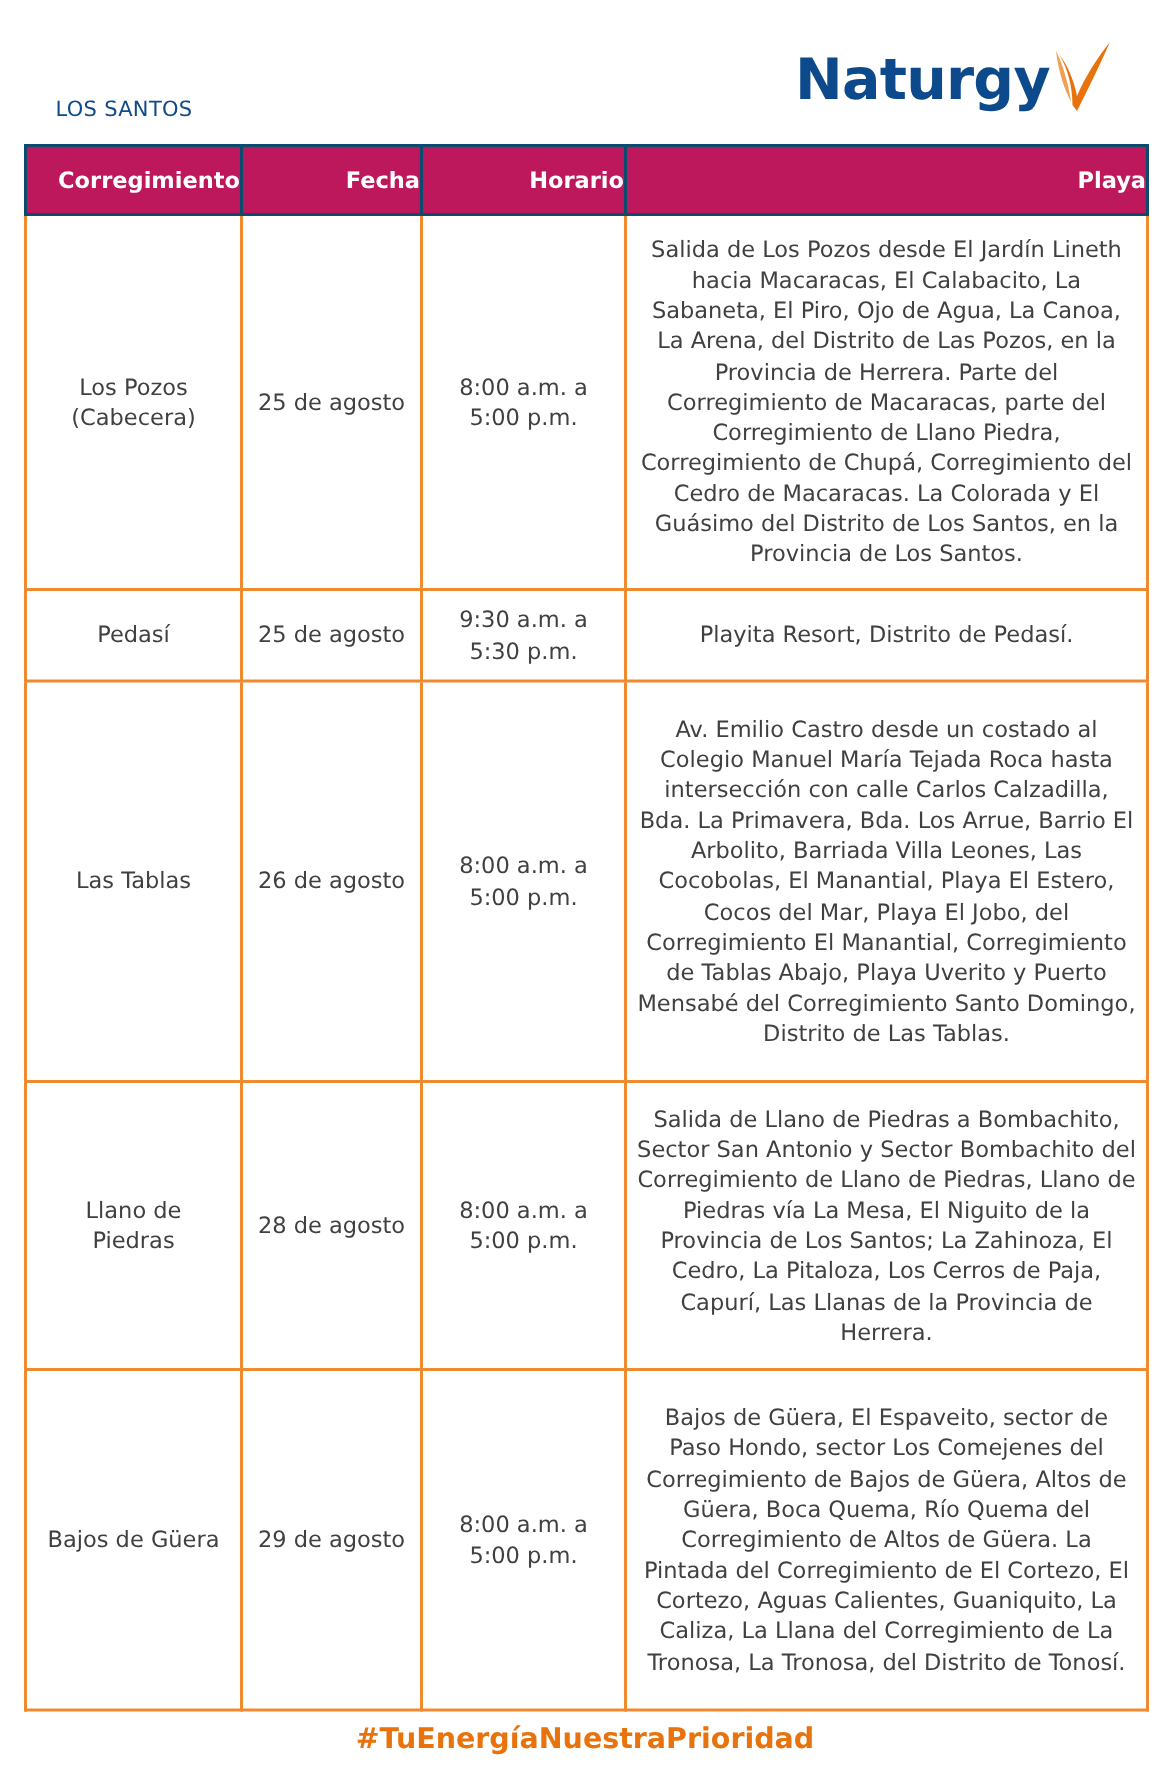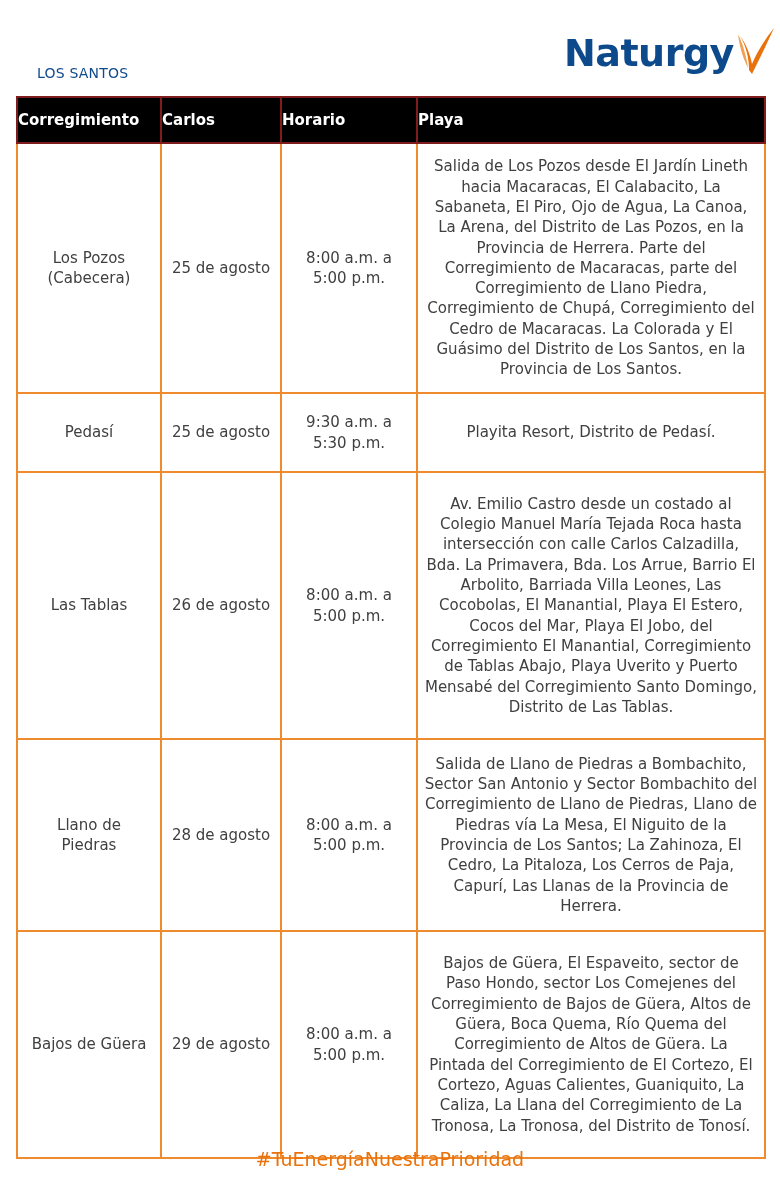--- a/index.html
+++ b/index.html
@@ -1,31 +1,31 @@
 <!DOCTYPE html>
 <html><head>
 <meta charset="utf-8">
 <style>
   html, body { margin: 0; padding: 0; background: #ffffff; }
   body { width: 780px; height: 1179px; position: relative; overflow: hidden;
          font-family: "DejaVu Sans", "Liberation Sans", sans-serif; color: #1f4e85; }
   .region-title { position: absolute; left: 37px; top: 65px; font-size: 14px; font-weight: normal;
                   color: #0f4a8a; letter-spacing: 0.2px; }
-  .logo { position: absolute; left: 564px; top: 24px; height: 58px; display: flex; align-items: flex-start; text-align: center; }
+  .logo { position: absolute; left: 530px; top: 24px; height: 58px; display: flex; align-items: flex-start; text-align: center; }
   .logo-text { font-size: 38px; font-weight: bold; color: #0d4a8c; line-height: 58px; letter-spacing: -0.5px; }
   .logo-mark { margin-left: 2px; margin-top: 0px; }
   table.sched { position: absolute; left: 16px; top: 96px; width: 748px; border-collapse: collapse;
                 table-layout: fixed; }
-  table.sched th { background: #000000; color: #ffffff; font-size: 15px; font-weight: bold;
-                   height: 44px; padding: 0; text-align: left; border: 2px solid #7f1d1d; }
+  table.sched th { background: #be185d; color: #ffffff; font-size: 15px; font-weight: bold;
+                   height: 44px; padding: 0; text-align: right; border: 2px solid #0c4a6e; }
   table.sched td { border: 2px solid #ef8a2e; text-align: center; vertical-align: middle;
                    font-size: 15px; line-height: 20.3px; color: #404040; padding: 0 6px; }
   td.zonas { font-size: 14.6px; padding: 0 10px; }
   .hashtag { position: absolute; left: 0; width: 780px; top: 1148px; text-align: center;
-             font-size: 19px; font-weight: normal; color: #e8730c; }
+             font-size: 19px; font-weight: bold; color: #e8730c; }
 </style>
 </head>
 <body>
 
 <div class="region-title">LOS SANTOS</div>
 
 <div class="logo">
   <span class="logo-text">Naturgy</span>
   <span class="logo-mark">
     <svg width="40" height="56" viewBox="0 0 40 56">
@@ -38,33 +38,33 @@
 <table class="sched">
   <colgroup>
     <col style="width:144px">
     <col style="width:120px">
     <col style="width:136px">
     <col style="width:348px">
   </colgroup>
   <thead>
     <tr>
       <th>Corregimiento</th>
-      <th>Carlos</th>
+      <th>Fecha</th>
       <th>Horario</th>
       <th>Playa</th>
     </tr>
   </thead>
   <tbody>
     <tr style="height:250px">
       <td style="padding:0 22px">Los Pozos (Cabecera)</td>
       <td>25 de agosto</td>
       <td style="padding:0 16px">8:00 a.m. a 5:00 p.m.</td>
       <td class="zonas">Salida de Los Pozos desde El Jardín Lineth hacia Macaracas, El Calabacito, La Sabaneta, El Piro, Ojo de Agua, La Canoa, La Arena, del Distrito de Las Pozos, en la Provincia de Herrera. Parte del Corregimiento de Macaracas, parte del Corregimiento de Llano Piedra, Corregimiento de Chupá, Corregimiento del Cedro de Macaracas. La Colorada y El Guásimo del Distrito de Los Santos, en la Provincia de Los Santos.</td>
     </tr>
-    <tr style="height:79px">
+    <tr style="height:61px">
       <td>Pedasí</td>
       <td>25 de agosto</td>
       <td style="padding:0 12px">9:30 a.m. a 5:30 p.m.</td>
       <td class="zonas">Playita Resort, Distrito de Pedasí.</td>
     </tr>
     <tr style="height:267px">
       <td>Las Tablas</td>
       <td>26 de agosto</td>
       <td style="padding:0 16px">8:00 a.m. a 5:00 p.m.</td>
       <td class="zonas">Av. Emilio Castro desde un costado al Colegio Manuel María Tejada Roca hasta intersección con calle Carlos Calzadilla, Bda. La Primavera, Bda. Los Arrue, Barrio El Arbolito, Barriada Villa Leones, Las Cocobolas, El Manantial, Playa El Estero, Cocos del Mar, Playa El Jobo, del Corregimiento El Manantial, Corregimiento de Tablas Abajo, Playa Uverito y Puerto Mensabé del Corregimiento Santo Domingo, Distrito de Las Tablas.</td>

